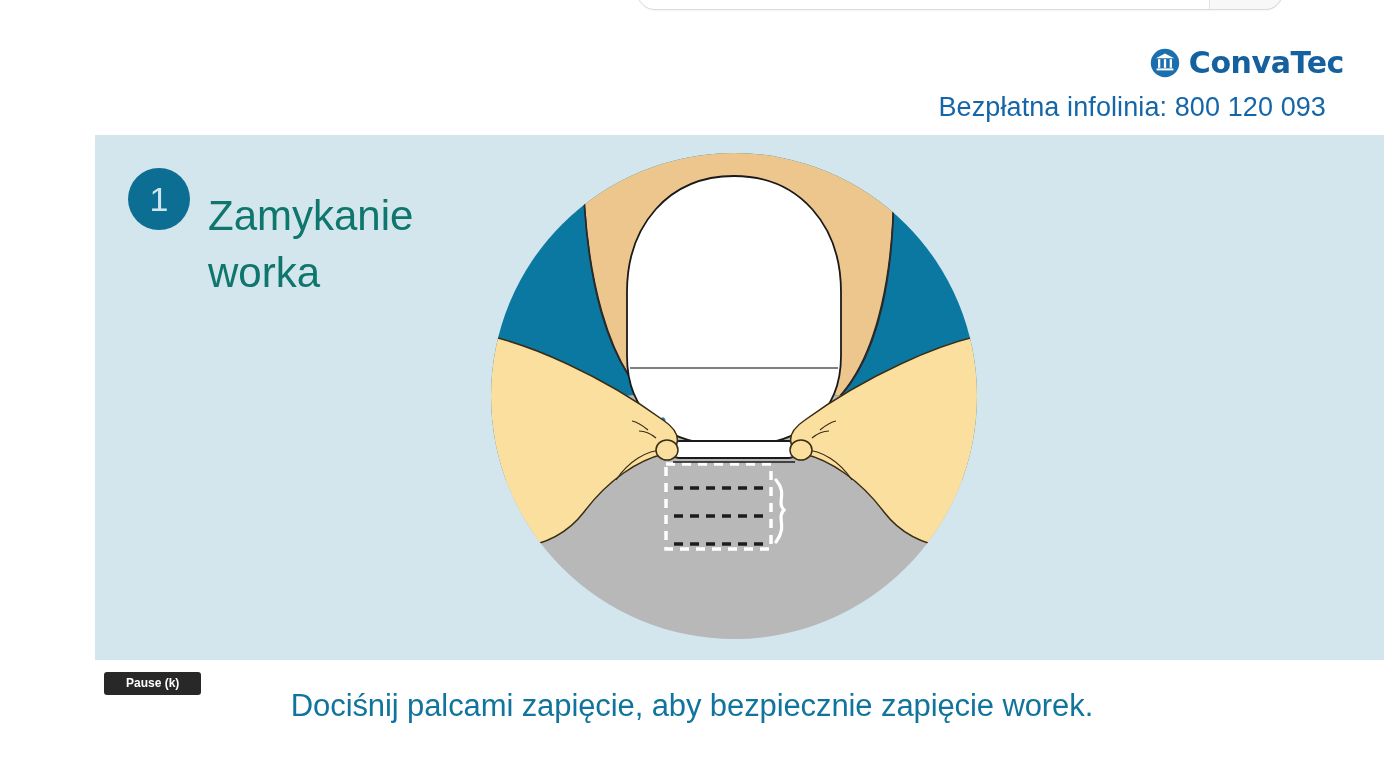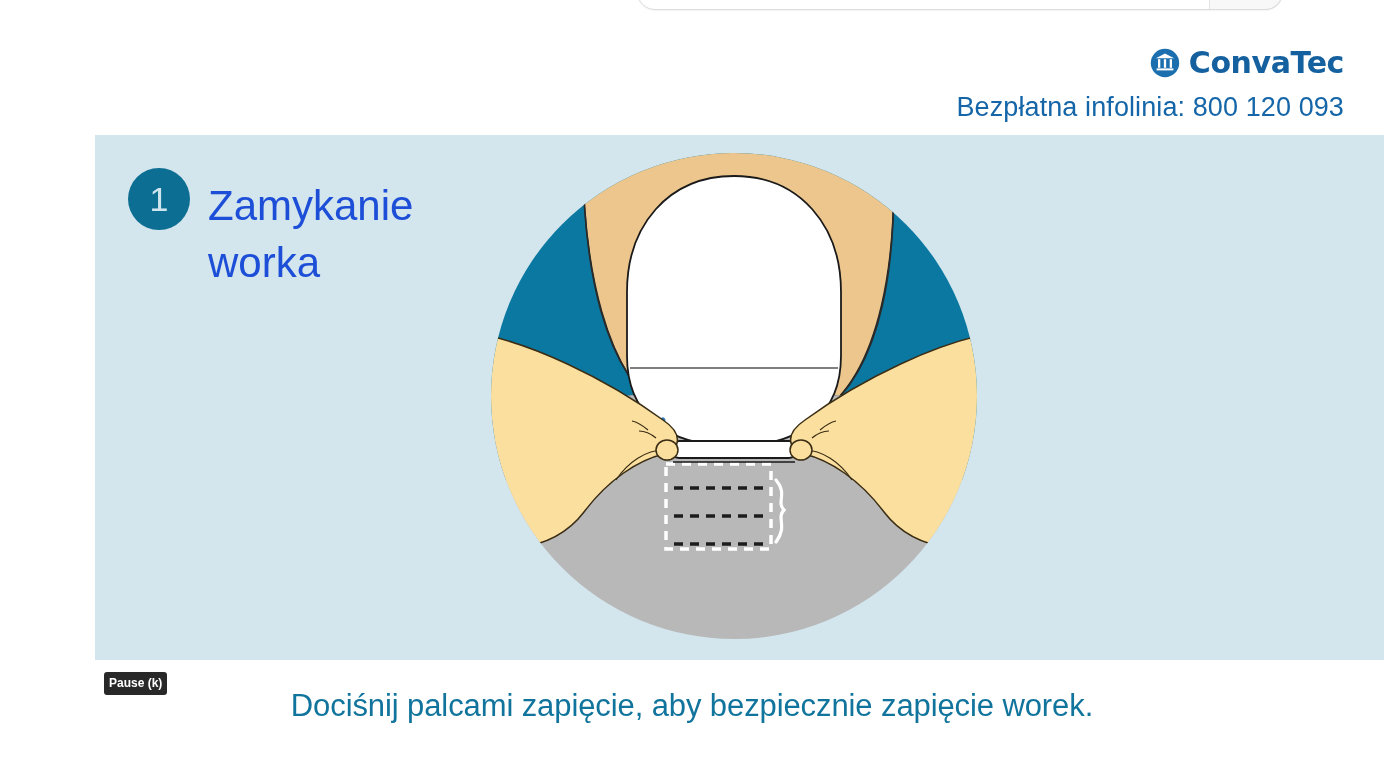--- a/index.html
+++ b/index.html
@@ -40,21 +40,21 @@
   .brand-mark { width: 30px; height: 30px; display:block; }
   .brand-name {
     font-family: "DejaVu Sans", sans-serif;
     font-weight: bold;
     font-size: 30px;
     letter-spacing: -0.4px;
     color: #15609f;
     line-height: 1;
   }
   .hotline {
-    position: absolute; right: 40px; top: 92px;
+    position: absolute; right: 58px; top: 92px;
     font-size: 27px;
     color: #1566a8;
     letter-spacing: 0.1px;
     white-space: nowrap;
   }
 
   
   .panel {
     position: absolute; left: 95px; top: 135px;
     width: 1289px; height: 525px;
@@ -69,39 +69,39 @@
   .step-badge {
     width: 62px; height: 62px; border-radius: 50%;
     background: #0d6e93;
     color: #cfe6ef;
     font-size: 34px; font-weight: 400;
     display: flex; align-items: center; justify-content: center;
     flex: 0 0 auto;
   }
   .step-title {
     font-size: 42px; line-height: 1.35;
-    color: #1d4ed8;
+    color: #0f766e;
     font-weight: 400;
     max-width: 300px;
-    margin-top: 10px;
+    margin-top: 20px;
   }
 
   
   .illus {
     position: absolute; left: 393px; top: 15px;
     width: 492px; height: 492px;
   }
 
   
   .tooltip {
     position: absolute; left: 104px; top: 672px;
     background: #282828;
     color: #ffffff;
     font-size: 12px; font-weight: bold;
-    padding: 5px 5px;
+    padding: 5px 22px;
     border-radius: 3px;
     white-space: nowrap;
     line-height: 1.1;
   }
 
   
   .caption {
     position: absolute; left: 0; top: 688px;
     width: 1384px;
     text-align: center;

